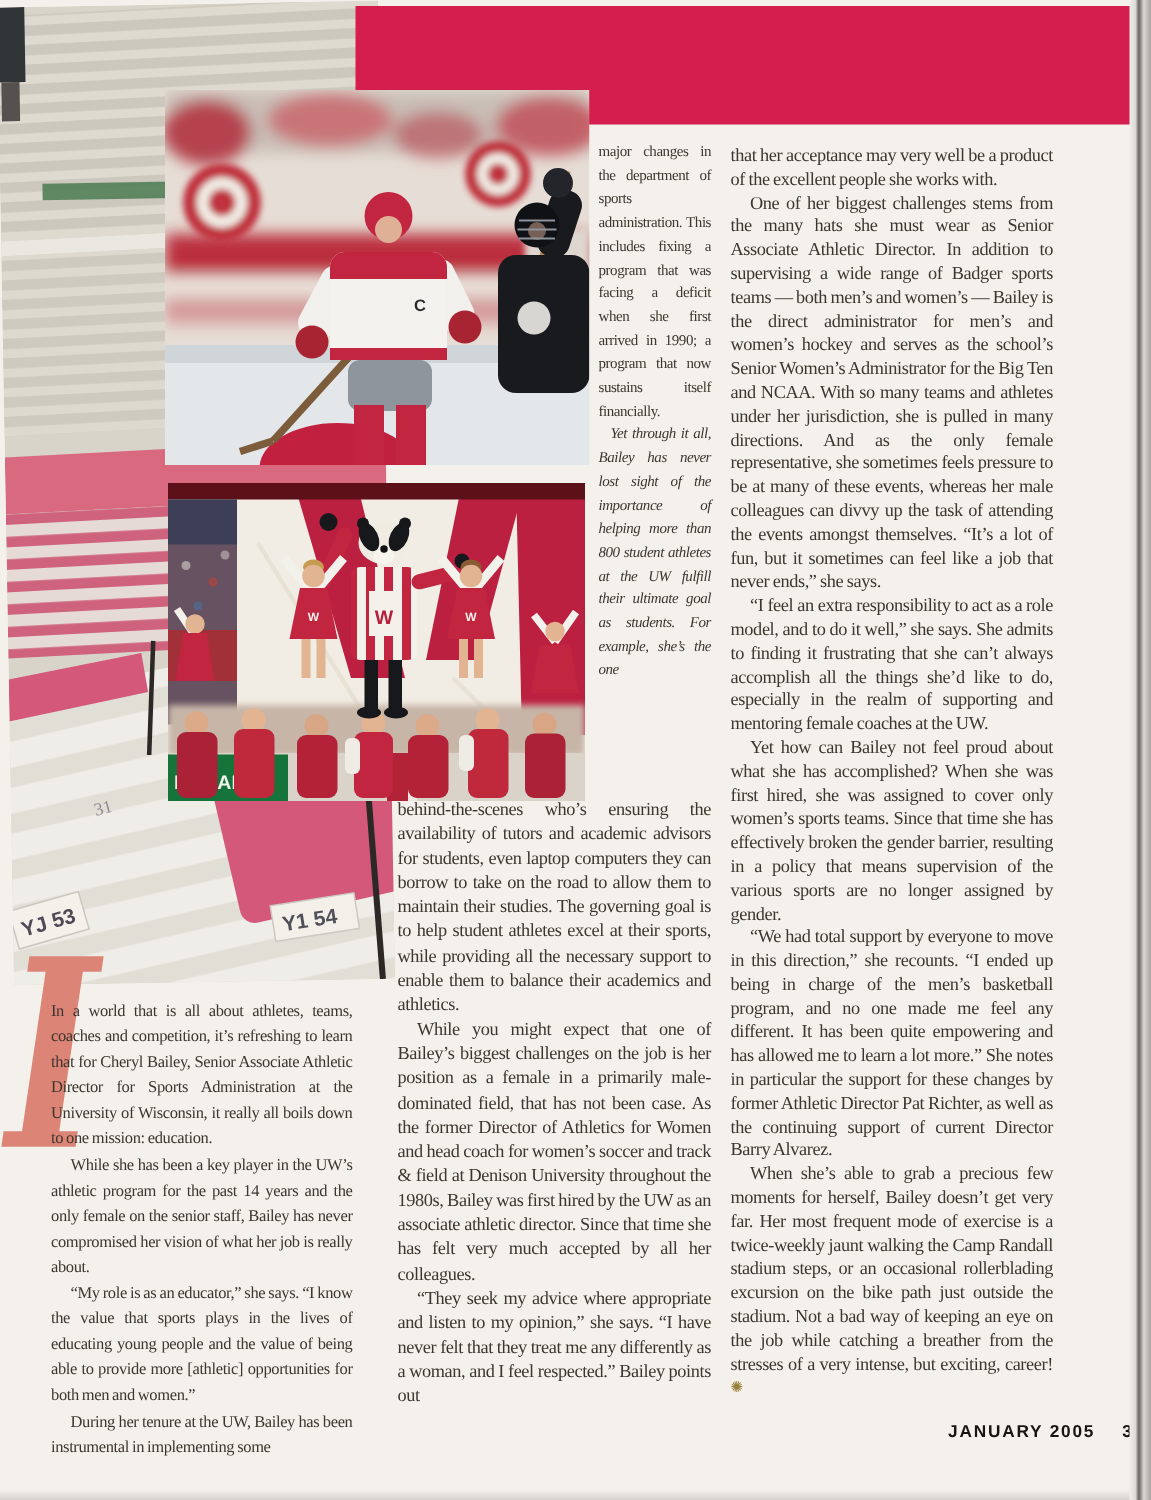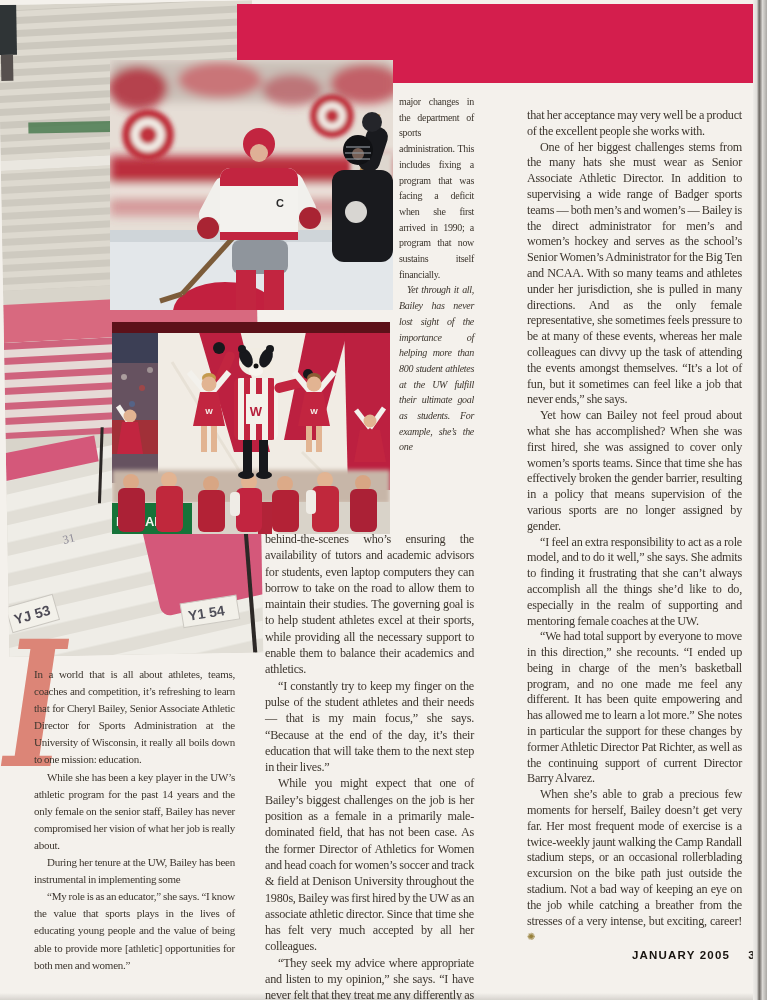--- a/index.html
+++ b/index.html
@@ -27,21 +27,21 @@
     font-size:132px;line-height:1;color:#dc8577;transform:scaleY(1.32);transform-origin:top left;}
   
   .col{position:absolute;text-align:justify;z-index:4;
     letter-spacing:-0.25px;word-spacing:-0.5px;}
   .col p{margin:0;}
   .col p.ind{text-indent:13px;}
   .col-narrow{left:399px;top:94px;width:75px;font-size:10px;line-height:15.7px;letter-spacing:-0.3px;}
   .col-narrow p.ind{text-indent:8px;font-style:italic;}
   .col-narrow p:last-child{text-align-last:justify;}
   .col-mid{left:265px;top:531px;width:209px;font-size:12.2px;line-height:16.3px;}
-  .col-right{left:487px;top:108px;width:215px;font-size:12.2px;line-height:15.8px;margin-left:40px;}
+  .col-right{left:487px;top:96px;width:215px;font-size:12.2px;line-height:15.8px;}
   .col-intro{left:34px;top:666px;width:201px;font-size:11px;line-height:17.1px;}
   .endmark{color:#97803a;font-size:10px;letter-spacing:0;}
   
   .footer{position:absolute;left:632px;top:949px;z-index:4;display:flex;gap:18px;
     font-family:"Liberation Sans",sans-serif;font-weight:bold;font-size:11.5px;
     letter-spacing:1.2px;color:#18140f;}
 </style>
 </head>
 <body>
 
@@ -279,42 +279,41 @@
 
   <div class="initial">I</div>
 
   <div class="col col-narrow">
     <p>major changes in the department of sports administration. This includes fixing a program that was facing a deficit when she first arrived in 1990; a program that now sustains itself financially.</p>
     <p class="ind">Yet through it all, Bailey has never lost sight of the importance of helping more than 800 student athletes at the UW fulfill their ultimate goal as students. For example, she’s the one</p>
   </div>
 
   <div class="col col-mid">
     <p>behind-the-scenes who’s ensuring the availability of tutors and academic advisors for students, even laptop computers they can borrow to take on the road to allow them to maintain their studies. The governing goal is to help student athletes excel at their sports, while providing all the necessary support to enable them to balance their academics and athletics.</p>
-    <p class="ind">“I constantly try to keep my finger on the pulse of the student athletes and their needs — that is my main focus,” she says. “Because at the end of the day, it’s their education that will take them to the next step in their lives.”</p>
     <p class="ind">While you might expect that one of Bailey’s biggest challenges on the job is her position as a female in a primarily male-dominated field, that has not been case. As the former Director of Athletics for Women and head coach for women’s soccer and track &amp; field at Denison University throughout the 1980s, Bailey was first hired by the UW as an associate athletic director. Since that time she has felt very much accepted by all her colleagues.</p>
     <p class="ind">“They seek my advice where appropriate and listen to my opinion,” she says. “I have never felt that they treat me any differently as a woman, and I feel respected.” Bailey points out</p>
   </div>
 
   <div class="col col-right">
     <p>that her acceptance may very well be a product of the excellent people she works with.</p>
     <p class="ind">One of her biggest challenges stems from the many hats she must wear as Senior Associate Athletic Director. In addition to supervising a wide range of Badger sports teams — both men’s and women’s — Bailey is the direct administrator for men’s and women’s hockey and serves as the school’s Senior Women’s Administrator for the Big Ten and NCAA. With so many teams and athletes under her jurisdiction, she is pulled in many directions. And as the only female representative, she sometimes feels pressure to be at many of these events, whereas her male colleagues can divvy up the task of attending the events amongst themselves. “It’s a lot of fun, but it sometimes can feel like a job that never ends,” she says.</p>
+    <p class="ind">“I feel an extra responsibility to act as a role model, and to do it well,” she says. She admits to finding it frustrating that she can’t always accomplish all the things she’d like to do, especially in the realm of supporting and mentoring female coaches at the UW.</p>
     <p class="ind">Yet how can Bailey not feel proud about what she has accomplished? When she was first hired, she was assigned to cover only women’s sports teams. Since that time she has effectively broken the gender barrier, resulting in a policy that means supervision of the various sports are no longer assigned by gender.</p>
-    <p class="ind">“I feel an extra responsibility to act as a role model, and to do it well,” she says. She admits to finding it frustrating that she can’t always accomplish all the things she’d like to do, especially in the realm of supporting and mentoring female coaches at the UW.</p>
     <p class="ind">“We had total support by everyone to move in this direction,” she recounts. “I ended up being in charge of the men’s basketball program, and no one made me feel any different. It has been quite empowering and has allowed me to learn a lot more.” She notes in particular the support for these changes by former Athletic Director Pat Richter, as well as the continuing support of current Director Barry Alvarez.</p>
     <p class="ind">
       <span>When she’s able to grab a precious few moments for herself, Bailey doesn’t get very far. Her most frequent mode of exercise is a twice-weekly jaunt walking the Camp Randall stadium steps, or an occasional rollerblading excursion on the bike path just outside the stadium. Not a bad way of keeping an eye on the job while catching a breather from the stresses of a very intense, but exciting, career!</span>
       <span class="endmark">✺</span>
     </p>
   </div>
 
   <div class="col col-intro">
     <p>In a world that is all about athletes, teams, coaches and competition, it’s refreshing to learn that for Cheryl Bailey, Senior Associate Athletic Director for Sports Administration at the University of Wisconsin, it really all boils down to one mission: education.</p>
     <p class="ind">While she has been a key player in the UW’s athletic program for the past 14 years and the only female on the senior staff, Bailey has never compromised her vision of what her job is really about.</p>
+    <p class="ind">“My role is as an educator,” she says. “I know the value that sports plays in the lives of educating young people and the value of being able to provide more [athletic] opportunities for both men and women.”</p>
     <p class="ind">During her tenure at the UW, Bailey has been instrumental in implementing some</p>
-    <p class="ind">“My role is as an educator,” she says. “I know the value that sports plays in the lives of educating young people and the value of being able to provide more [athletic] opportunities for both men and women.”</p>
   </div>
 
   <div class="footer">
     <span>JANUARY 2005</span>
     <span>36</span>
   </div>
 
   <div class="edge-right"></div>
   <div class="edge-bottom"></div>
 </div>

